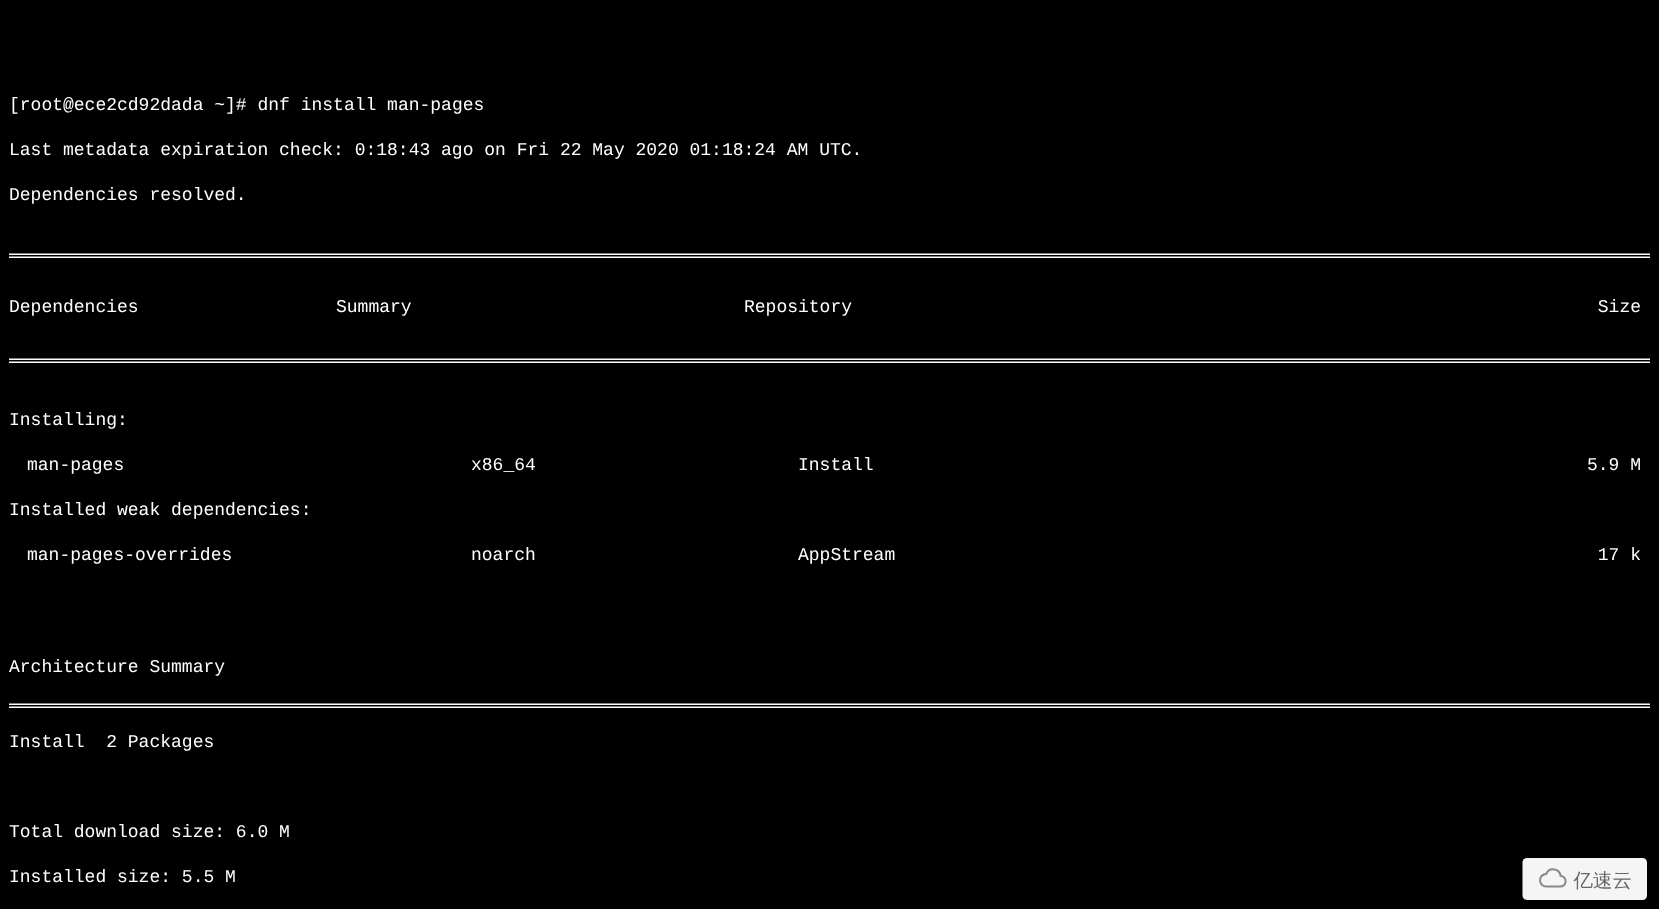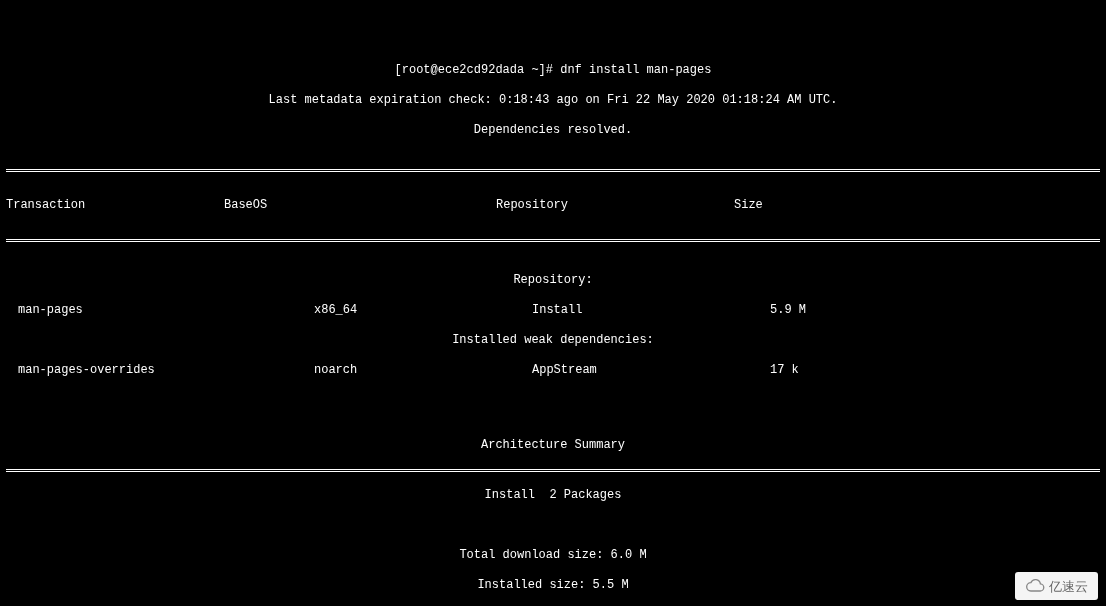--- a/index.html
+++ b/index.html
@@ -9,34 +9,34 @@
       font-family: "Courier New", Consolas, monospace;
       font-size: 12px;
       line-height: 15px;
       width: 1106px;
       height: 606px;
       overflow: hidden;
       padding: 3px 6px;
       white-space: pre;
       position: relative;
     }
-    .line { display: block; text-align: center; }
+    .line { display: block; }
     .rule-dbl {
       border: none;
       border-top: 1px solid #fff;
       border-bottom: 1px solid #fff;
       height: 3px;
       margin: 1px 0;
     }
     .table-header { display: flex; padding: 10px 0 10px 0; }
     .col-pkg   { padding-left: 12px; flex: 0 0 308px; }
     .col-arch  { flex: 0 0 218px; }
     .col-ver   { flex: 0 0 272px; }
     .col-repo  { flex: 0 0 238px; }
-    .col-size  { flex: 1; text-align: left; padding-right: 6px; }
+    .col-size  { flex: 1; text-align: right; padding-right: 6px; }
     .pkg-row { display: flex; }
     .indent1 { padding-left: 12px; }
     .watermark {
       position: absolute;
       right: 8px;
       bottom: 6px;
       background: #f5f5f5;
       color: #666;
       font-family: sans-serif;
       font-size: 13px;
@@ -52,28 +52,28 @@
 <body>
 
 
 
 <span class="line"><span>[root@ece2cd92dada ~]# </span><span>dnf install man-pages</span></span>
 <span class="line">Last metadata expiration check: 0:18:43 ago on Fri 22 May 2020 01:18:24 AM UTC.</span>
 <span class="line">Dependencies resolved.</span>
 
 <hr class="rule-dbl">
 <div class="table-header">
-  <span class="col-arch">Transaction</span>
-  <span class="col-ver">BaseOS</span>
+  <span class="col-arch">Dependencies</span>
+  <span class="col-ver">Summary</span>
   <span class="col-repo">Repository</span>
   <span class="col-size">Size</span>
 </div>
 <hr class="rule-dbl">
 
-<span class="line">Repository:</span>
+<span class="line">Installing:</span>
 <div class="pkg-row">
   <span class="col-pkg indent1">man-pages</span>
   <span class="col-arch">x86_64</span>
   <span class="col-repo">Install</span>
   <span class="col-size">5.9 M</span>
 </div>
 <span class="line">Installed weak dependencies:</span>
 <div class="pkg-row">
   <span class="col-pkg indent1">man-pages-overrides</span>
   <span class="col-arch">noarch</span>

